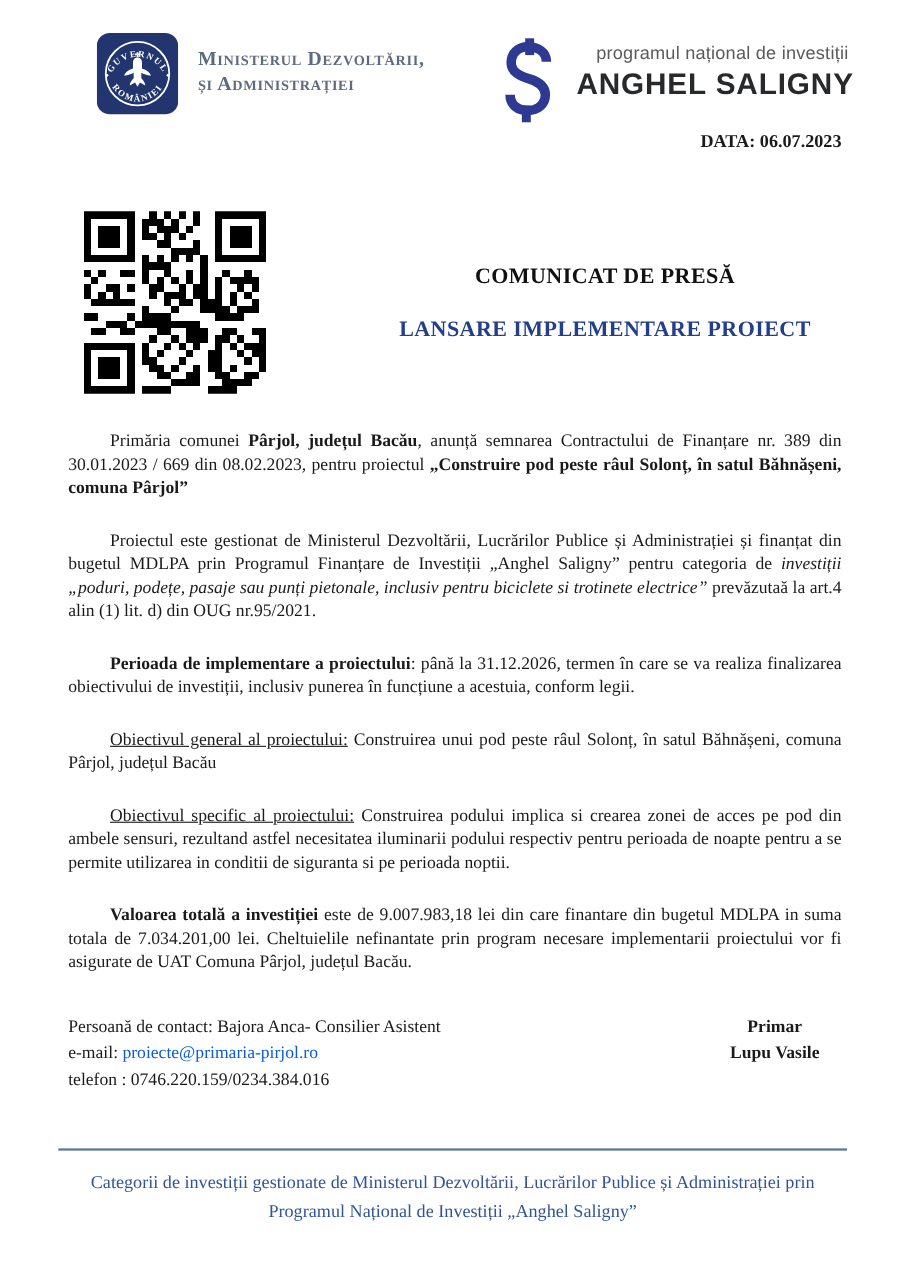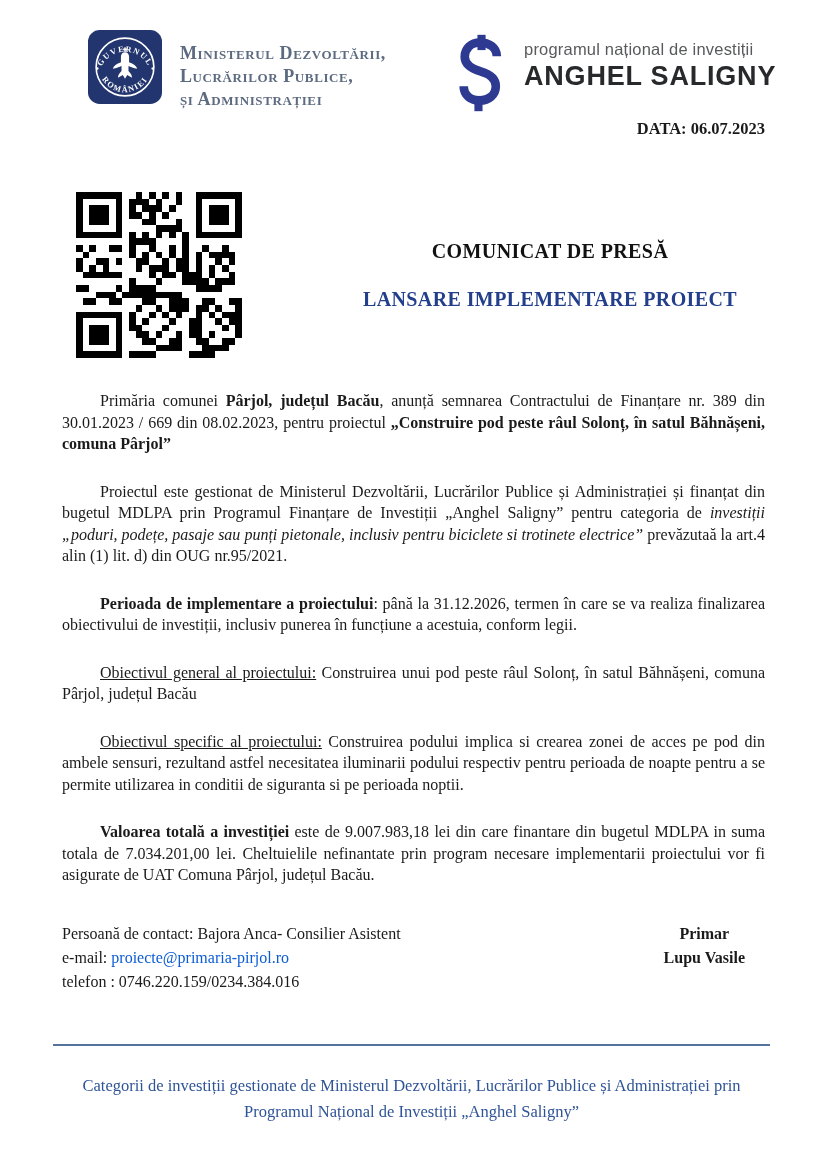--- a/index.html
+++ b/index.html
@@ -11,21 +11,21 @@
   }
   
   .gov-seal { position:absolute; left:88px; top:30px; width:74px; height:74px; }
   .ministry-name {
     position:absolute; left:180px; top:42px;
     font-variant:small-caps; font-size:18px; line-height:23px;
     letter-spacing:0.6px; color:#5d6b80; font-weight:600;
   }
   .saligny-mark { position:absolute; left:452px; top:28px; width:56px; height:90px; }
   .program-block { position:absolute; left:524px; top:40px; font-family:"Liberation Sans","DejaVu Sans",sans-serif; }
-  .program-tagline { font-size:16.5px; color:#595a5c; letter-spacing:0.2px; }
+  .program-tagline { font-size:16.5px; color:#595a5c; letter-spacing:0.2px;margin-left:18px; }
   .program-name { font-size:27px; font-weight:800; color:#27292b; letter-spacing:0.8px; margin-top:2px; }
   .doc-date { position:absolute; top:119px; right:57px; font-weight:bold; font-size:16.5px; }
   
   .qr { position:absolute; left:76px; top:192px; width:166px; height:166px; }
   .titles { position:absolute; left:320px; width:460px; text-align:center; }
   .title-main { top:240px; position:absolute; width:100%; font-size:20px; font-weight:bold; letter-spacing:0.4px; color:#111; }
   .title-sub  { top:288px; position:absolute; width:100%; font-size:20px; font-weight:bold; letter-spacing:0.4px; color:#233f8c; }
   
   .body-text { position:absolute; top:390px; left:62px; width:703px; }
   .body-text p {
@@ -33,21 +33,21 @@
     text-indent:38px; margin:0 0 26px 0;
   }
   .u { text-decoration:underline; }
   .link { color:#0b5cd5; cursor:pointer; }
   
   .contact { position:absolute; top:922px; left:62px; width:703px; font-size:16px; line-height:24px; }
   .signature { position:absolute; top:922px; right:77px; text-align:center; font-weight:bold; font-size:16px; line-height:24px; }
   
   .footer {
     position:absolute; top:1044px; left:53px; width:717px;
-    border-top:2px solid #54749e; padding-top:27px;
+    border-top:2px solid #54749e; padding-top:16px;
     text-align:center; color:#2f5496; font-size:16.5px; line-height:26px;
   }
 </style>
 </head>
 <body>
 
 <div class="page">
 
   <div class="gov-seal">
     <svg viewBox="0 0 100 100" width="74" height="74">
@@ -68,21 +68,20 @@
       <g fill="#ffffff">
         <rect x="48.9" y="23.5" width="2.2" height="6"></rect>
         <rect x="46.8" y="25.2" width="6.4" height="1.6"></rect>
         <path d="M50 30 C46.5 30 44.5 32.8 44.5 35.8 L44.5 43.5 C38.5 45.5 34.5 48.5 33.5 52.5 C38.5 51.6 42.5 50.5 45.3 48.8 L45.3 55.5 C42.3 58.5 40.5 61.5 40.5 64.5 L47 60.8 L50 66 L53 60.8 L59.5 64.5 C59.5 61.5 57.7 58.5 54.7 55.5 L54.7 48.8 C57.5 50.5 61.5 51.6 66.5 52.5 C65.5 48.5 61.5 45.5 55.5 43.5 L55.5 35.8 C55.5 32.8 53.5 30 50 30 Z"></path>
       </g>
     </svg>
   </div>
 
   <div class="ministry-name">
     <div>Ministerul Dezvoltării,</div>
-    <div>Lucrărilor Publice,</div>
     <div>și Administrației</div>
   </div>
 
   <div class="saligny-mark">
     <svg viewBox="0 0 110 150" width="56" height="90">
       <g fill="#2e3a92">
         <rect x="50" y="0" width="16" height="30"></rect>
         <rect x="44" y="120" width="16" height="30"></rect>
       </g>
       <path d="M 88,42 C 88,24 72,15 55,15 C 37,15 25,27 25,43 C 25,60 40,67 56,72 C 73,77 86,85 86,101 C 86,118 72,129 55,129 C 37,129 23,119 23,101" fill="none" stroke="#2e3a92" stroke-width="17"></path>

